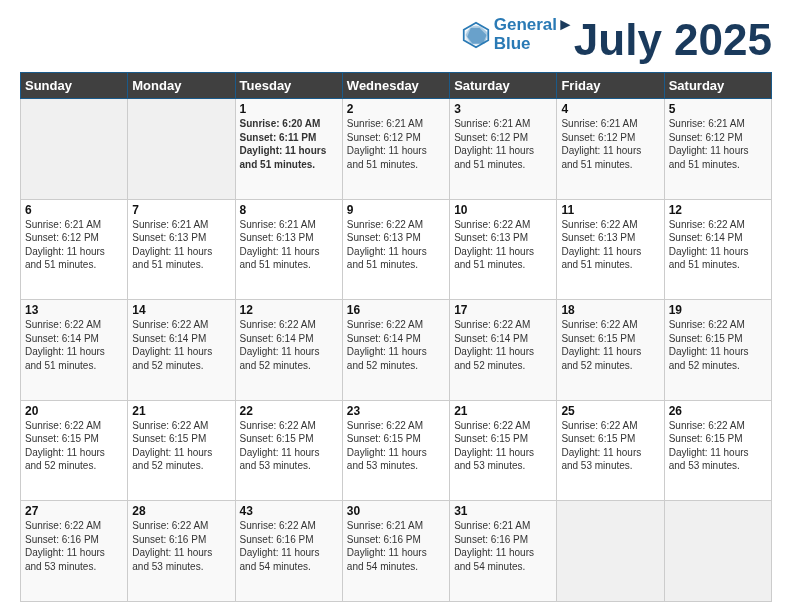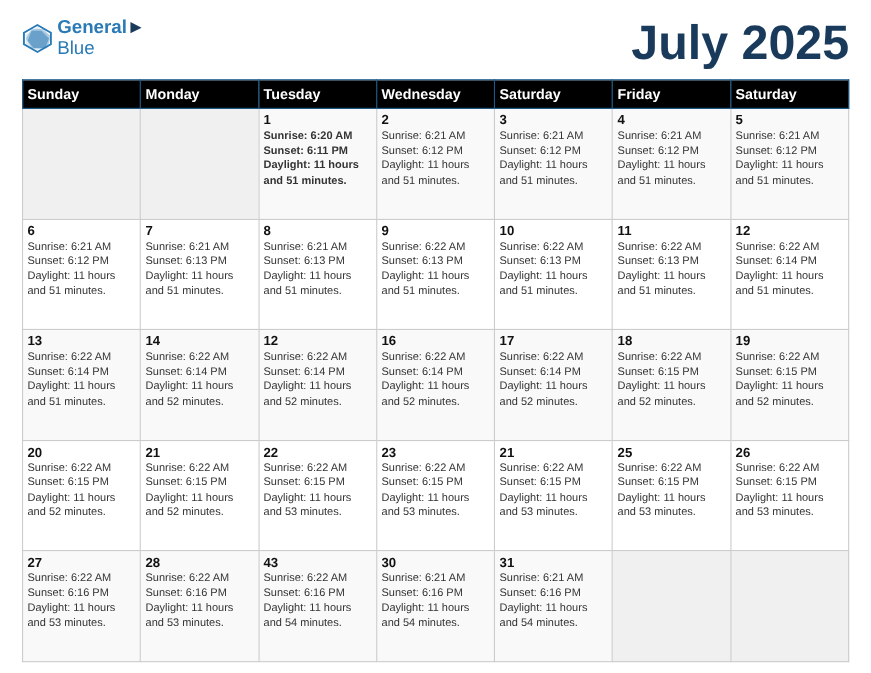--- a/index.html
+++ b/index.html
@@ -9,20 +9,21 @@
       width: 792px;
       height: 612px;
       overflow: hidden;
     }
     .page {
       width: 792px;
       height: 612px;
       padding: 16px 20px 10px 20px;
       display: flex;
       flex-direction: column;
+      align-items: flex-end;
     }
     .header {
       display: flex;
       align-items: flex-start;
       justify-content: space-between;
       margin-bottom: 8px;
     }
     .logo {
       display: flex;
       align-items: center;
@@ -46,21 +47,21 @@
       color: #444;
     }
     .calendar {
       flex: 1;
       border: 1px solid #ccc;
       border-collapse: collapse;
       width: 100%;
       table-layout: fixed;
     }
     .calendar thead tr th {
-      background-color: #000000;
+      background-color: #404040;
       color: #fff;
       font-size: 13px;
       font-weight: bold;
       padding: 5px 4px;
       text-align: left;
       border: 1px solid #1a5a8a;
     }
     .calendar tbody tr td {
       vertical-align: top;
       border: 1px solid #ccc;
@@ -103,21 +104,21 @@
         <rect x="0" y="0" width="32" height="32" fill="none"></rect>
         <polygon points="16,4 28,12 28,24 16,28 4,24 4,12" fill="#2a7ab5" opacity="0.15"></polygon>
         <polygon points="22,6 30,14 26,26 10,26 4,16 10,6" fill="#2a7ab5" opacity="0.3"></polygon>
         <polygon points="16,2 30,10 30,22 16,30 2,22 2,10" fill="none" stroke="#2a7ab5" stroke-width="2"></polygon>
         <polygon points="20,8 28,16 24,26 12,26 6,18 10,8" fill="#2a7ab5" opacity="0.5"></polygon>
       </svg>
       <div>
         <div style="font-size:17px;font-weight:bold;color:#1a3a5c;line-height:1.1;">
           <span style="color:#2a7ab5;">General</span><span style="color:#1a3a5c;">►</span>
         </div>
-        <div style="font-size:17px;font-weight:normal;color:#2a7ab5;line-height:1.1;">Blue</div>
+        <div style="font-size:17px;font-weight:bold;color:#2a7ab5;line-height:1.1;">Blue</div>
       </div>
     </div>
 
     <div class="title-block">
       <div class="main-title">July 2025</div>
     </div>
   </div>
 
   <table class="calendar">
     <thead>

